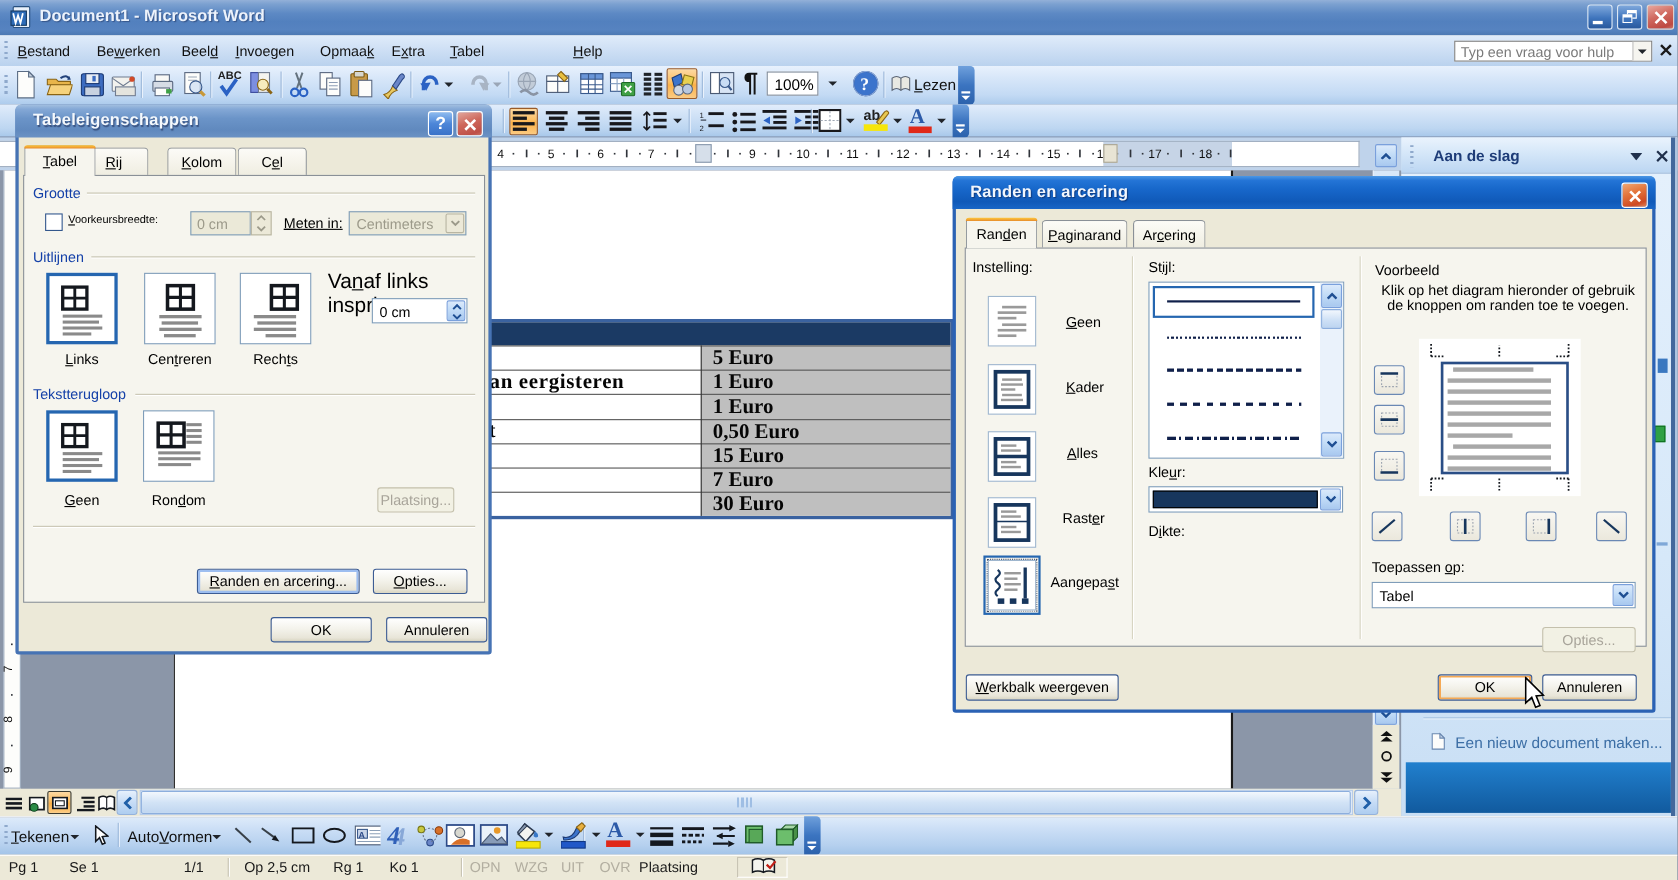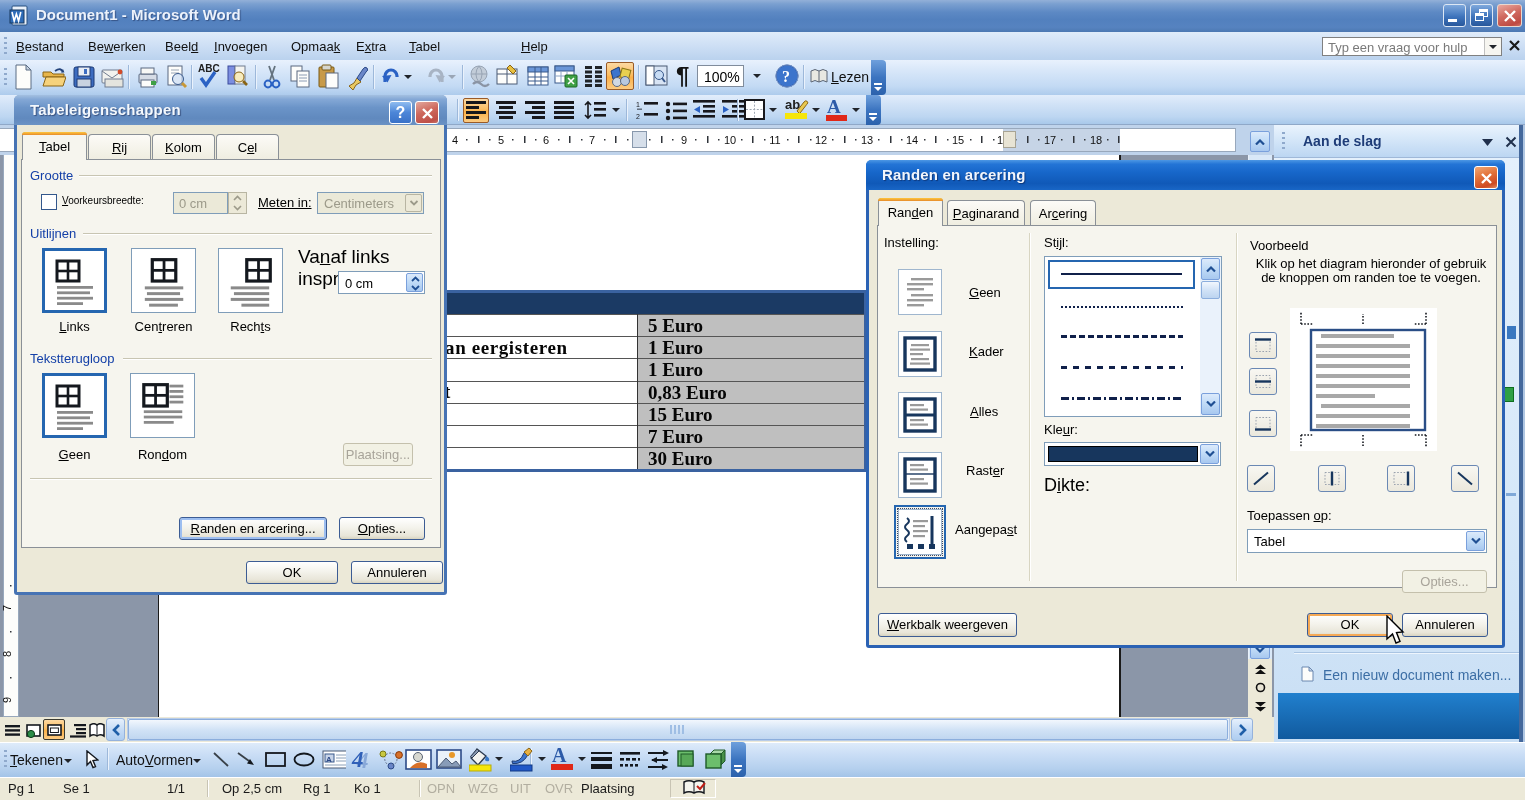--- a/index.html
+++ b/index.html
@@ -440,21 +440,21 @@
     <div class="abs" style="left:408px;top:135px;width:459px;height:182px;border:3px solid #3A62A0;background:#fff;">
       <div class="abs" style="left:0;top:0;width:453px;height:21px;background:#1B3A64;"></div>
       <div class="abs" style="left:226px;top:21px;width:227px;height:155px;background:#BFBFBF;"></div>
       <div class="abs" style="left:0;top:21px;width:453px;height:1px;background:#555;"></div>
       <div class="abs" style="left:237px;top:22px;font-family:'Liberation Serif',serif;font-weight:bold;font-size:19px;color:#060606;">5 Euro</div>
       <div class="abs" style="left:0;top:43px;width:453px;height:1px;background:#555;"></div>
       <div class="abs" style="left:237px;top:44px;font-family:'Liberation Serif',serif;font-weight:bold;font-size:19px;color:#060606;">1 Euro</div>
       <div class="abs" style="left:0;top:65px;width:453px;height:1px;background:#555;"></div>
       <div class="abs" style="left:237px;top:66px;font-family:'Liberation Serif',serif;font-weight:bold;font-size:19px;color:#060606;">1 Euro</div>
       <div class="abs" style="left:0;top:88px;width:453px;height:1px;background:#555;"></div>
-      <div class="abs" style="left:237px;top:89px;font-family:'Liberation Serif',serif;font-weight:bold;font-size:19px;color:#060606;">0,83 Euro</div>
+      <div class="abs" style="left:237px;top:89px;font-family:'Liberation Serif',serif;font-weight:bold;font-size:19px;color:#060606;">0,50 Euro</div>
       <div class="abs" style="left:0;top:110px;width:453px;height:1px;background:#555;"></div>
       <div class="abs" style="left:237px;top:111px;font-family:'Liberation Serif',serif;font-weight:bold;font-size:19px;color:#060606;">15 Euro</div>
       <div class="abs" style="left:0;top:132px;width:453px;height:1px;background:#555;"></div>
       <div class="abs" style="left:237px;top:133px;font-family:'Liberation Serif',serif;font-weight:bold;font-size:19px;color:#060606;">7 Euro</div>
       <div class="abs" style="left:0;top:154px;width:453px;height:1px;background:#555;"></div>
       <div class="abs" style="left:237px;top:155px;font-family:'Liberation Serif',serif;font-weight:bold;font-size:19px;color:#060606;">30 Euro</div>
       <div class="abs" style="left:226px;top:21px;width:1px;height:155px;background:#333;"></div>
       <div class="abs" style="left:-34px;top:44px;font-family:'Liberation Serif',serif;font-weight:bold;font-size:19px;letter-spacing:0.6px;color:#060606;">Krant van eergisteren</div>
       <div class="abs" style="left:-90px;top:88px;font-family:'Liberation Serif',serif;font-weight:bold;font-size:19px;color:#060606;">Pakket beschuit</div>
     </div>
@@ -679,21 +679,21 @@
     <div class="dlgtitle" style="background:linear-gradient(180deg,#A4C0E0 0%,#84A8D6 14%,#6B94C8 42%,#6089BE 78%,#6B92C4 100%);">
       <span style="color:#F4F8FC;">Tabeleigenschappen</span>
     </div>
     <div class="qbtn" style="left:372px;top:3px;background:linear-gradient(180deg,#8FBCF0,#4C86D8 50%,#3A72C8);">?</div>
     <div class="xbtn" style="left:398px;top:3px;background:linear-gradient(160deg,#E2A89E 0%,#CE685C 45%,#BE5048 85%,#CA7468 100%);">
       <svg width="15" height="15" viewBox="0 0 15 15">
         <path d="M3 3 L12 12 M12 3 L3 12" stroke="#fff" stroke-width="2.4"></path>
       </svg>
     </div>
     <div class="tab tabsel" style="left:5px;top:34px;width:65px;height:28px;line-height:28px;"><u>T</u>abel</div>
-    <div class="tab" style="left:71px;top:36px;width:63px;height:26px;line-height:25px;"><u>R</u>ij</div>
+    <div class="tab" style="left:55px;top:36px;width:63px;height:26px;line-height:25px;"><u>R</u>ij</div>
     <div class="tab" style="left:135px;top:36px;width:63px;height:26px;line-height:25px;"><u>K</u>olom</div>
     <div class="tab" style="left:199px;top:36px;width:63px;height:26px;line-height:25px;">C<u>e</u>l</div>
     <div class="panel" style="left:4px;top:61px;width:420px;height:389px;"></div>
     <span class="grplbl" style="left:13px;top:70px;">Grootte</span>
     <div class="grpline" style="left:62px;top:77px;width:353px;"></div>
     <div class="ckbx" style="left:24px;top:96px;"></div>
     <span class="abs" style="left:45px;top:97px;font-size:10px;"><u>V</u>oorkeursbreedte:</span>
     <div class="field dis" style="left:156px;top:94px;width:55px;height:22px;">
       <span class="abs" style="left:5px;top:3px;">0 cm</span>
     </div>
@@ -921,21 +921,21 @@
     </div>
     <span class="abs" style="left:175px;top:259px;font-size:13px;">Kle<u>u</u>r:</span>
     <div class="abs" style="left:175px;top:279px;width:177px;height:24px;background:#fff;border:1px solid #7F9DB9;">
       <div class="abs" style="left:3px;top:3px;width:150px;height:16px;background:#17365D;border:1px solid #000;"></div>
       <div class="ddbtn" style="right:1px;top:1px;width:19px;height:20px;">
         <svg width="10" height="7" viewBox="0 0 10 7">
           <path d="M1 1 L5 5 L9 1" fill="none" stroke="#1F4F93" stroke-width="2.2"></path>
         </svg>
       </div>
     </div>
-    <span class="abs" style="left:175px;top:312px;font-size:18px;">D<u>i</u>kte:</span>
+    <span class="abs" style="left:175px;top:312px;font-size:13px;">D<u>i</u>kte:</span>
     <span class="abs" style="left:381px;top:75px;font-size:13px;">Voorbeeld</span>
     <span class="abs" style="left:378px;top:94px;width:248px;font-size:13px;line-height:14px;text-align:center;">Klik op het diagram hieronder of gebruik de knoppen om randen toe te voegen.</span>
     <div class="abs" style="left:421px;top:145px;width:147px;height:143px;background:#fff;"></div>
     <svg class="abs" style="left:421px;top:145px" width="147" height="143" viewBox="0 0 147 143">
       <line x1="11" y1="16" x2="23" y2="16" stroke="#14181E" stroke-width="1.6" stroke-dasharray="1.6 1.6"></line>
       <line x1="11" y1="16" x2="11" y2="4" stroke="#14181E" stroke-width="1.6" stroke-dasharray="1.6 1.6"></line>
       <line x1="136" y1="16" x2="124" y2="16" stroke="#14181E" stroke-width="1.6" stroke-dasharray="1.6 1.6"></line>
       <line x1="136" y1="16" x2="136" y2="4" stroke="#14181E" stroke-width="1.6" stroke-dasharray="1.6 1.6"></line>
       <line x1="11" y1="127" x2="23" y2="127" stroke="#14181E" stroke-width="1.6" stroke-dasharray="1.6 1.6"></line>
       <line x1="11" y1="127" x2="11" y2="139" stroke="#14181E" stroke-width="1.6" stroke-dasharray="1.6 1.6"></line>

